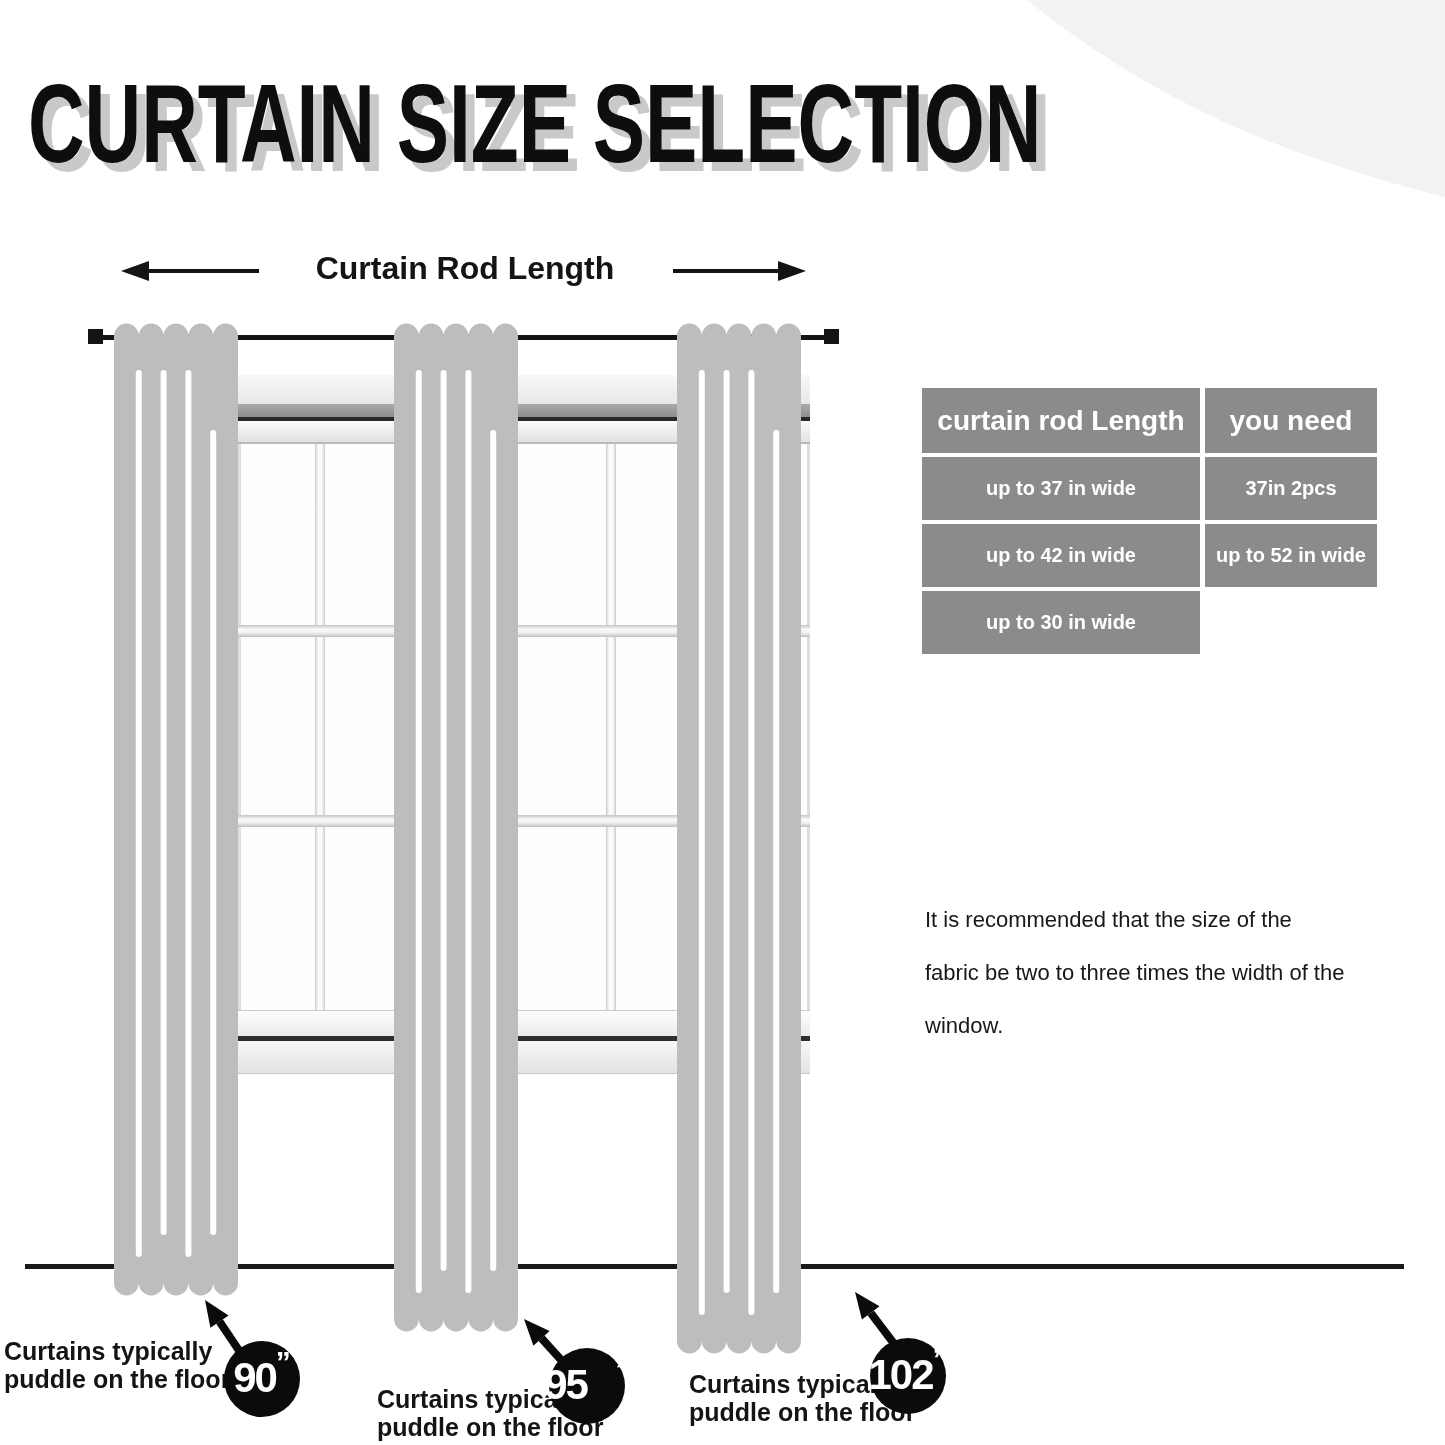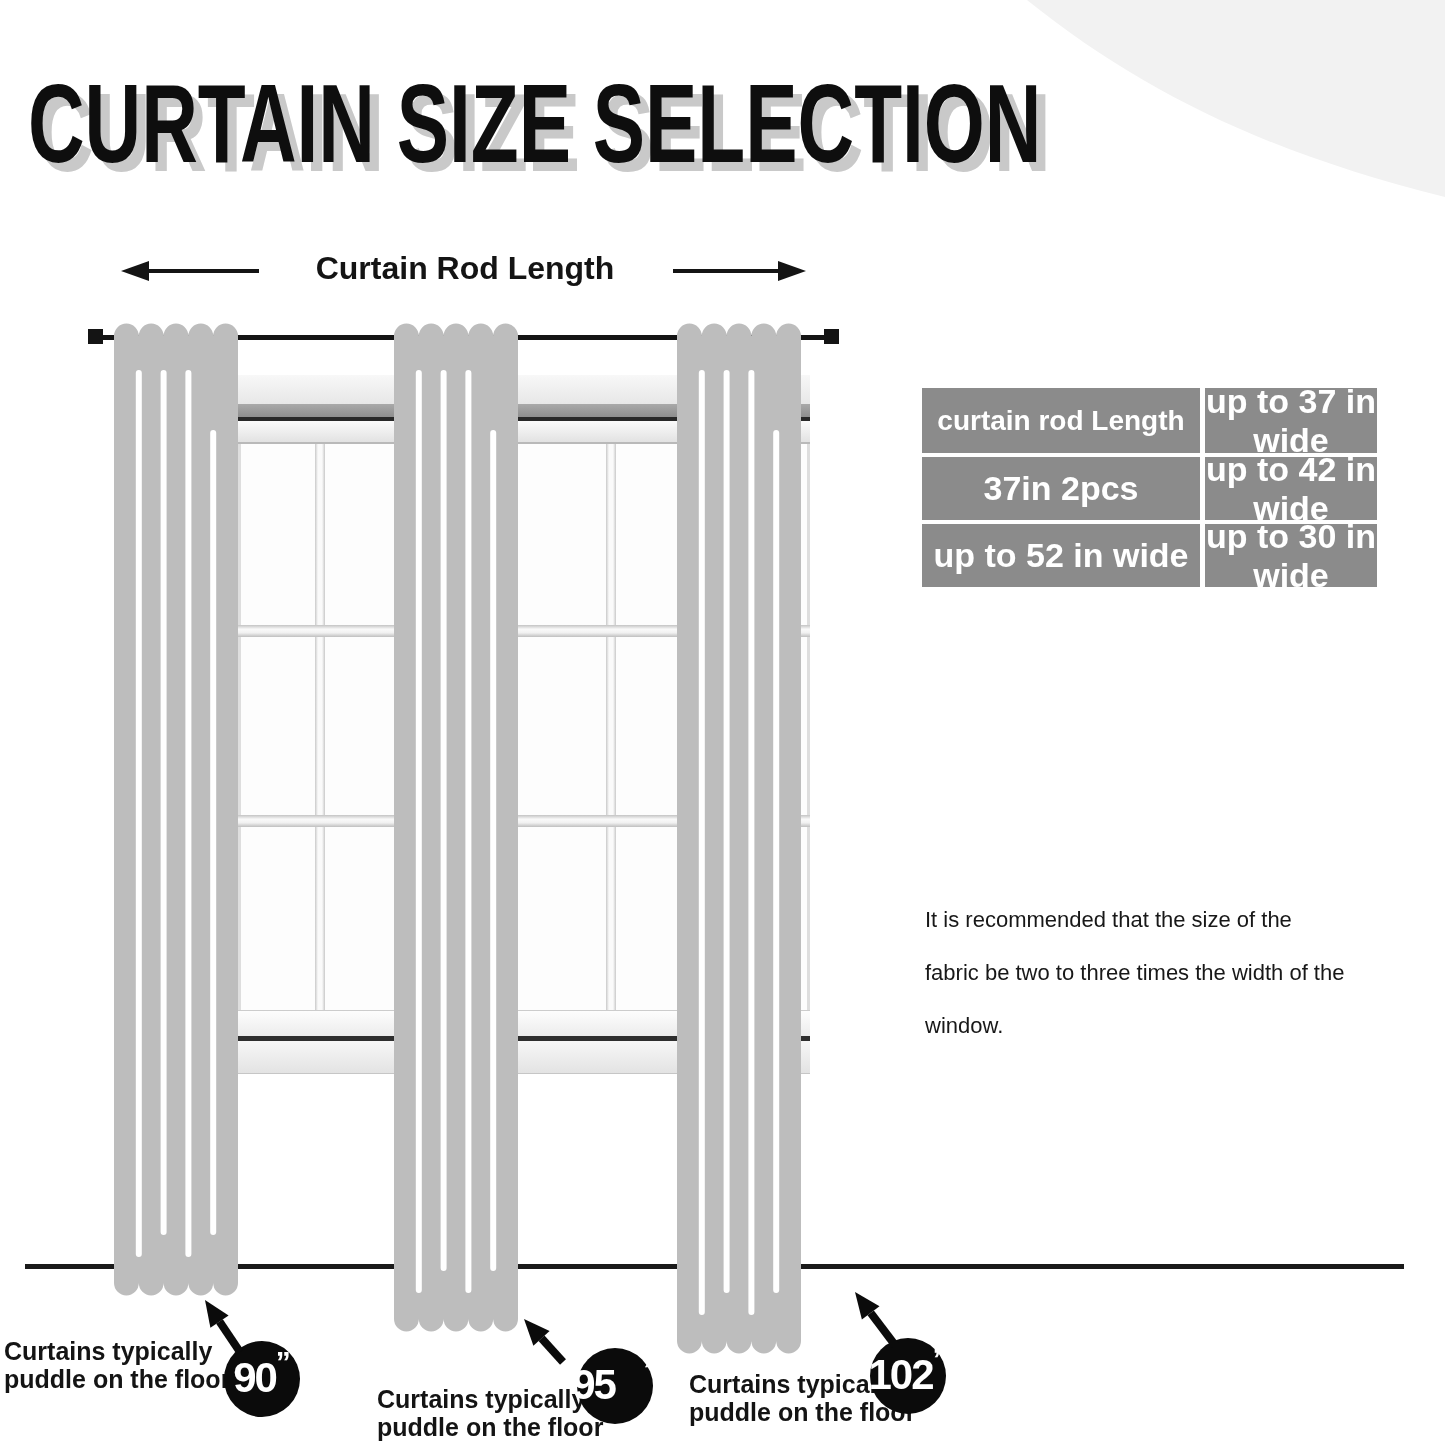--- a/index.html
+++ b/index.html
@@ -41,21 +41,21 @@
   .floor{left:25px;top:1264px;width:1379px;height:5px;background:#1a1a1a;z-index:1;}
 
   
   .curtain{top:322px;width:124px;z-index:2;}
 
   
   .size-table{left:922px;top:388px;width:455px;z-index:3;display:grid;
     grid-template-columns:278px 172px;grid-template-rows:65px 63px 63px 63px 63px;
     row-gap:4px;column-gap:5px;}
   .size-table .cell{background:#8b8b8b;color:#ffffff;display:flex;align-items:center;justify-content:center;
-    font-weight:700;font-size:34px;text-align:center;letter-spacing:0px;}
+    font-weight:700;font-size:20px;text-align:center;letter-spacing:0px;}
   .size-table .head{font-size:28px;}
 
   
   .recommend{left:925px;top:893px;width:425px;font-size:22px;line-height:53px;color:#181818;z-index:3;}
 
   
   .note{font-size:25px;line-height:28px;font-weight:600;color:#141414;z-index:4;}
 
   
   .bubble{width:76px;height:76px;border-radius:50%;background:#0b0b0b;color:#ffffff;z-index:4;
@@ -135,20 +135,21 @@
       A 12.4 12.4 0 0 1 99.2 1019 A 12.4 12.4 0 0 1 74.4 1019 A 12.4 12.4 0 0 1 49.6 1019
       A 12.4 12.4 0 0 1 24.8 1019 A 12.4 12.4 0 0 1 0 1019 Z"></path>
     <rect x="21.8" y="48" width="6" height="945" rx="3" fill="#ffffff"></rect>
     <rect x="46.6" y="48" width="6" height="923" rx="3" fill="#ffffff"></rect>
     <rect x="71.4" y="48" width="6" height="945" rx="3" fill="#ffffff"></rect>
     <rect x="96.2" y="108" width="6" height="863" rx="3" fill="#ffffff"></rect>
   </svg>
 
   <div class="abs size-table">
     <div class="cell head">curtain rod Length</div>
+    <div class="cell head">you need</div>
 
     <div class="cell">up to 37 in wide</div>
     <div class="cell">37in 2pcs</div>
 
     <div class="cell">up to 42 in wide</div>
 
     <div class="cell">up to 52 in wide</div>
 
     <div class="cell">up to 30 in wide</div>
   </div>
@@ -165,21 +166,21 @@
   </div>
   <div class="abs note" style="left:689px;top:1370px;">
     <div>Curtains typically</div>
     <div>puddle on the floor</div>
   </div>
 
   <div class="abs bubble" style="left:224px;top:1341px;">
     <span class="num">90</span>
     <span class="unit">”</span>
   </div>
-  <div class="abs bubble" style="left:577px;top:1348px;gap:28px;">
+  <div class="abs bubble" style="left:549px;top:1348px;gap:28px;">
     <span class="num">95</span>
     <span class="unit">”</span>
   </div>
   <div class="abs bubble" style="left:870px;top:1338px;text-align:right;">
     <span class="num">102</span>
     <span class="unit">”</span>
   </div>
 
   <svg class="abs overlay" width="1445" height="1445" viewBox="0 0 1445 1445">
 

